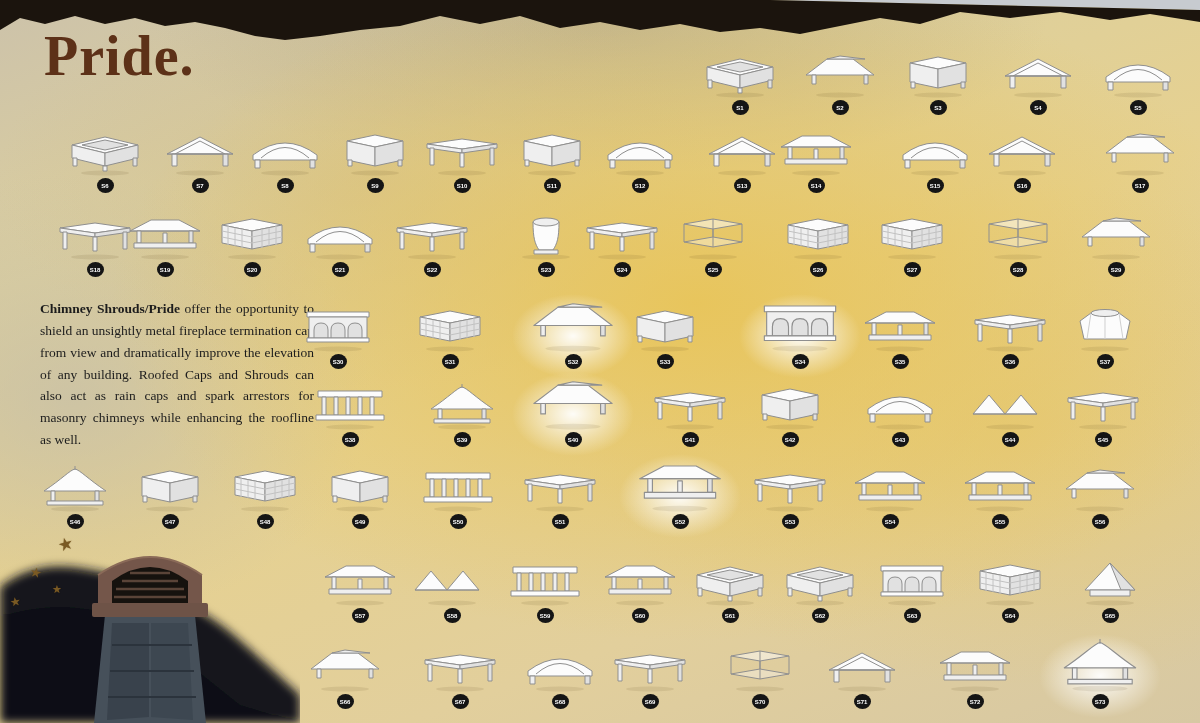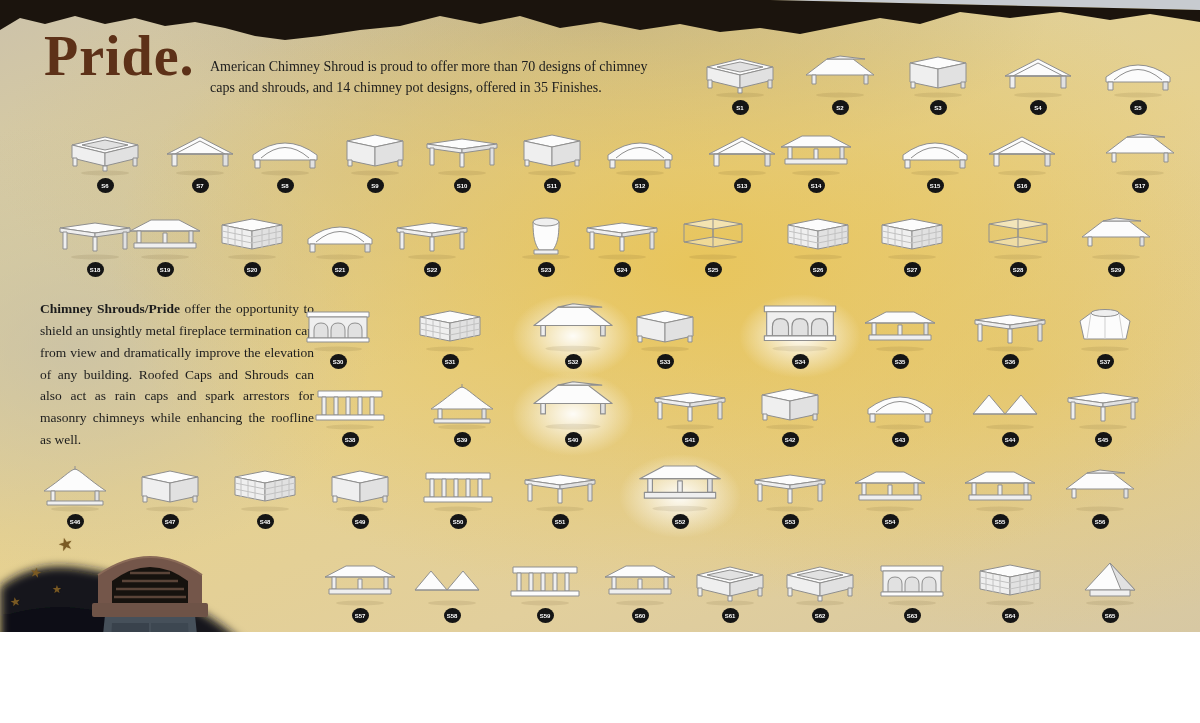--- a/index.html
+++ b/index.html
@@ -1,17 +1,17 @@
 <!DOCTYPE html>
 <html style="--title-color: #5d3118; --text-color: #1c1c1c; --badge-bg: #151515; --badge-text: #ffffff; --star-color: #7a5a24; --torn-color: #1b140d; --sky-color: #c7cbd0;"><head>
 <meta charset="utf-8">
 <style>
   html,body{margin:0;padding:0;}
   .page{
-    position:relative;width:1200px;height:632px;overflow:hidden;
+    position:relative;width:1200px;height:723px;overflow:hidden;
     font-family:"Liberation Serif",serif;
     background-color:#dfcf9f;
     background-image:
       radial-gradient(900px 520px at 58% 42%, rgba(232,196,88,.92), rgba(232,196,88,0) 65%),
       radial-gradient(620px 360px at 85% 60%, rgba(230,198,100,.55), rgba(230,198,100,0) 70%),
       radial-gradient(520px 300px at 30% 25%, rgba(208,188,138,.5), rgba(208,188,138,0) 70%),
       radial-gradient(430px 320px at 6% 55%, rgba(192,187,172,.6), rgba(192,187,172,0) 70%),
       radial-gradient(640px 220px at 50% 3%, rgba(150,140,122,.38), rgba(150,140,122,0) 70%),
       linear-gradient(160deg,#ccc2aa 0%,#dccf9e 25%,#e6d190 50%,#e2cf9c 75%,#d7c8a3 100%);
     text-decoration: underline;
@@ -46,21 +46,20 @@
   .star{position:absolute;color:var(--star-color,#7a5a24);line-height:1;
     text-shadow:0 0 1px rgba(90,60,10,.5);}
 </style>
 </head>
 <body>
 
 <div class="page">
 
   <div class="title">Pride.</div>
 
-  <p class="intro">American Chimney Shroud is proud to offer more than 70 designs of chimney caps and shrouds, and 14 chimney pot designs, offered in 35 Finishes.</p>
 
   <p class="bodytext"><span class="lead">Chimney Shrouds/Pride</span><span> offer the opportunity to shield an unsightly metal fireplace termination cap from view and dramatically improve the elevation of any building. Roofed Caps and Shrouds can also act as rain caps and spark arrestors for masonry chimneys while enhancing the roofline as well.</span></p>
 
   <div id="grid">
       <div class="item" style="left: 695px; top: 50px;">
         <svg viewBox="0 0 90 48">
           <ellipse cx="45" cy="45" rx="24" ry="2.5" fill="rgba(80,60,20,0.10)"></ellipse>
           <polygon points="12,17 45,9 78,17 45,25" fill="#fcfcfc" stroke="#8f8f8f" stroke-width="1" stroke-linejoin="round"></polygon>
           <polygon points="22,17 45,12 68,17 45,22" fill="#e1e1e1" stroke="#8f8f8f" stroke-width="1" stroke-linejoin="round"></polygon>
           <polygon points="12,17 12,30 45,38 45,25" fill="#efefef" stroke="#8f8f8f" stroke-width="1" stroke-linejoin="round"></polygon>

